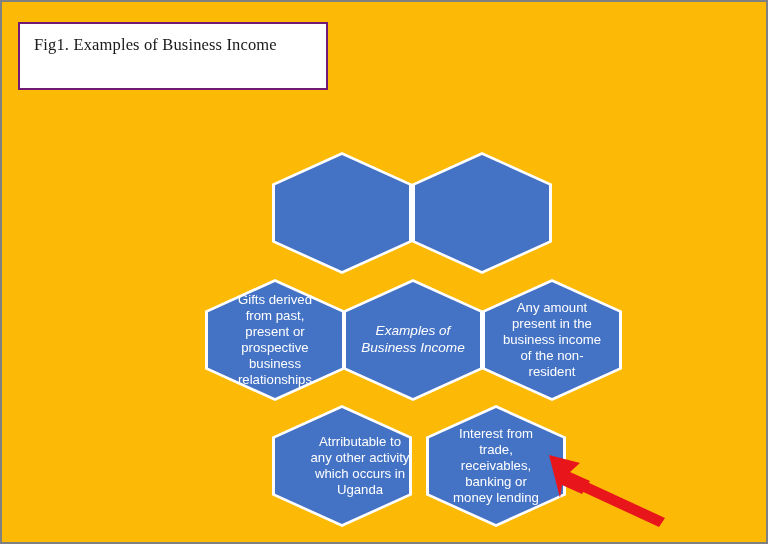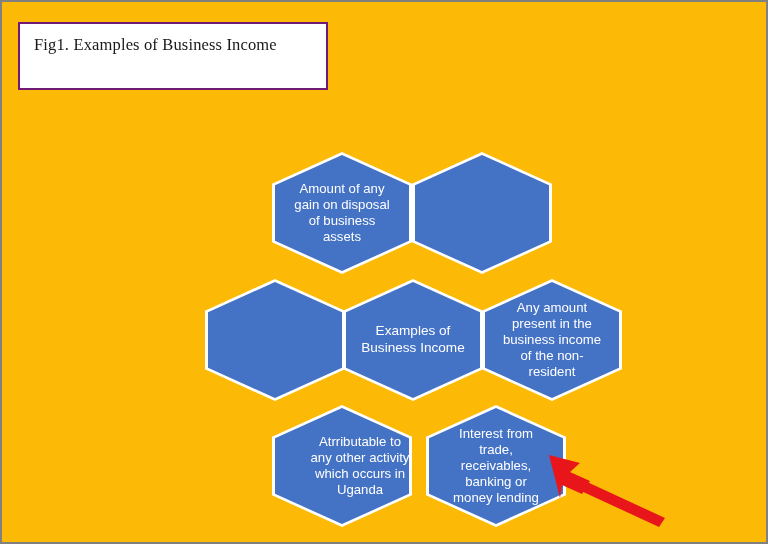--- a/index.html
+++ b/index.html
@@ -85,21 +85,21 @@
     text-align: center;
     width: 104px;
     font-family: "Liberation Sans", sans-serif;
   }
   .hex.center .hex-label { font-size: 13.6px; }
 
   
   #hex-gain        { left: 270px; top: 150px; }
   #hex-gross       { left: 410px; top: 150px; }
   #hex-gifts       { left: 203px; top: 277px; }
-  #hex-center      { left: 341px; top: 277px; }
+  #hex-center      { left: 341px; top: 277px; font-style: italic; }
   #hex-nonresident { left: 480px; top: 277px; }
   #hex-uganda      { left: 270px; top: 403px; justify-content: flex-end; }
   #hex-interest    { left: 424px; top: 403px; }
 
   
   #arrow-annotation {
     position: absolute;
     left: 530px;
     top: 440px;
     width: 150px;
@@ -114,31 +114,31 @@
 
   <div id="title-box">
     <div id="title-text">Fig1. Examples of Business Income</div>
   </div>
 
   <div id="honeycomb">
 
     <div class="hex" id="hex-gain">
       <div class="hex-outer"></div>
       <div class="hex-inner"></div>
-      <div class="hex-label">Amount of any gain on disposal of business assets</div>
     </div>
 
     <div class="hex" id="hex-gross">
       <div class="hex-outer"></div>
       <div class="hex-inner"></div>
     </div>
 
     <div class="hex" id="hex-gifts">
       <div class="hex-outer"></div>
       <div class="hex-inner"></div>
+      <div class="hex-label">Gifts derived from past, present or prospective business relationships</div>
     </div>
 
     <div class="hex center" id="hex-center">
       <div class="hex-outer"></div>
       <div class="hex-inner"></div>
       <div class="hex-label">Examples of Business Income</div>
     </div>
 
     <div class="hex" id="hex-nonresident">
       <div class="hex-outer"></div>

